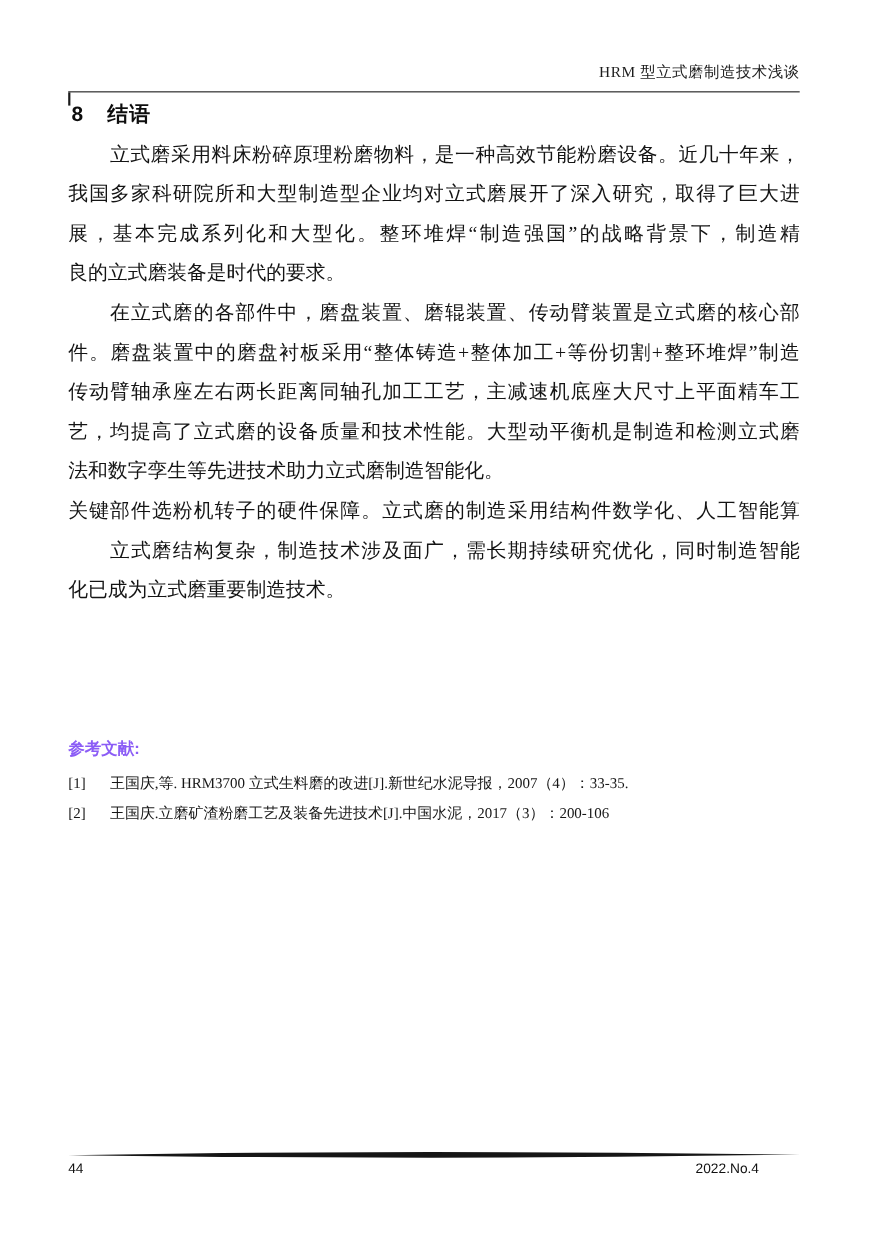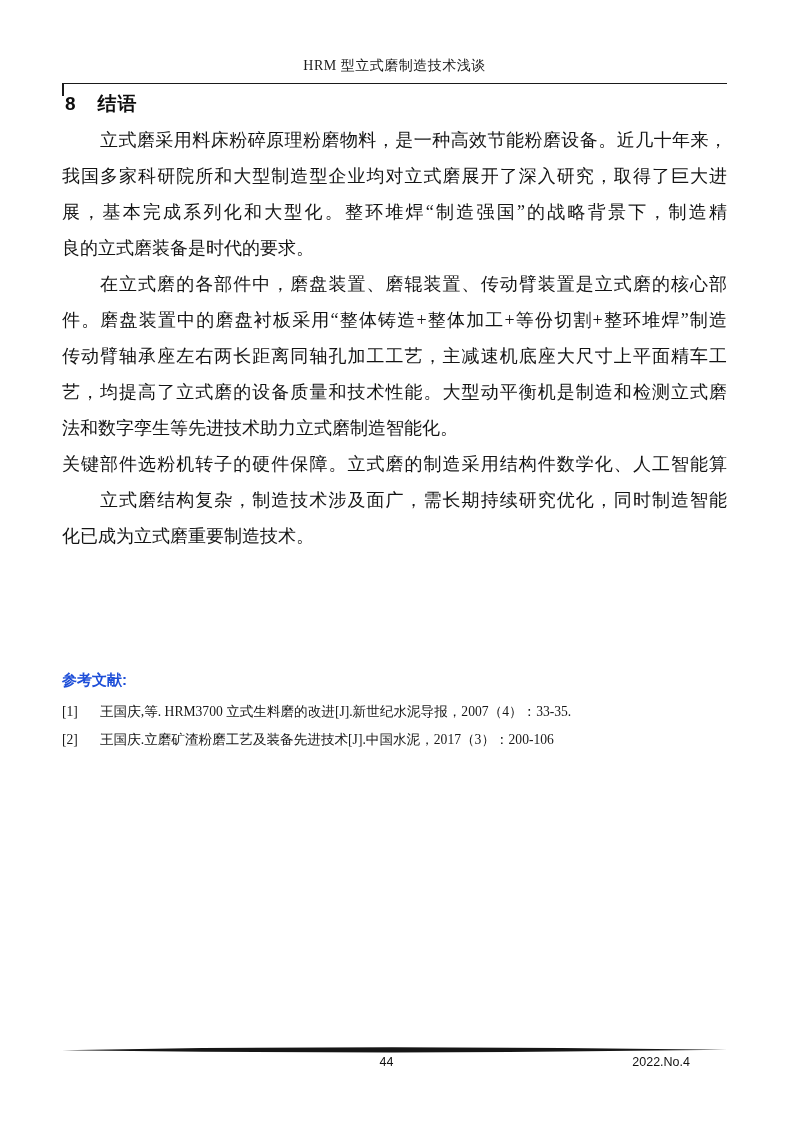--- a/index.html
+++ b/index.html
@@ -16,21 +16,21 @@
     position: absolute;
     left: 0; top: 0;
     width: 793px; height: 1122px;
     background: #ffffff;
   }
   
   .running-head {
     position: absolute;
     top: 57px; left: 62px;
     width: 665px;
-    text-align: center;
+    text-align: right;
     font-size: 14px;
     letter-spacing: 0.5px;
     color: #1c1c1c;
     font-family: "Liberation Serif", "DejaVu Serif", serif;
   }
   .header-rule {
     position: absolute;
     top: 83px; left: 62px;
     width: 665px;
     border-top: 1.6px solid #1a1a1a;
@@ -72,21 +72,21 @@
   
   .references {
     position: absolute;
     top: 671px; left: 62px;
     width: 665px;
   }
   .ref-label {
     font-family: "Liberation Sans", "DejaVu Sans", sans-serif;
     font-weight: bold;
     font-size: 15px;
-    color: #1d4ed8;
+    color: #8b5cf6;
     margin-bottom: 8px;
   }
   .ref-item {
     display: flex;
     font-size: 13.6px;
     line-height: 28px;
     color: #161616;
     font-family: "Liberation Serif", "DejaVu Serif", serif;
   }
   .ref-marker {
@@ -106,21 +106,21 @@
     width: 100%;
     height: 20px;
     margin-top: 2px;
     font-size: 12.5px;
     color: #111;
     font-family: "Liberation Sans", "DejaVu Sans", sans-serif;
   }
   .page-num {
     position: absolute;
     left: 0; right: 16px;
-    text-align: center;
+    text-align: left;
   }
   .issue-label {
     position: absolute;
     right: 37px;
     top: 0;
   }
 </style>
 </head>
 <body>
 

